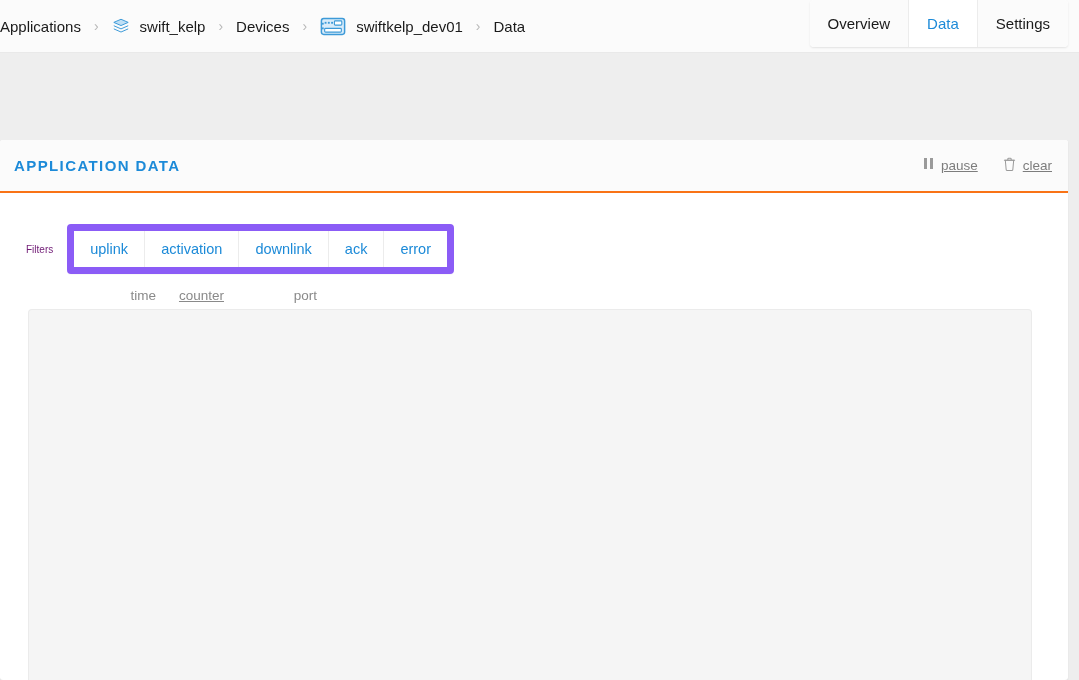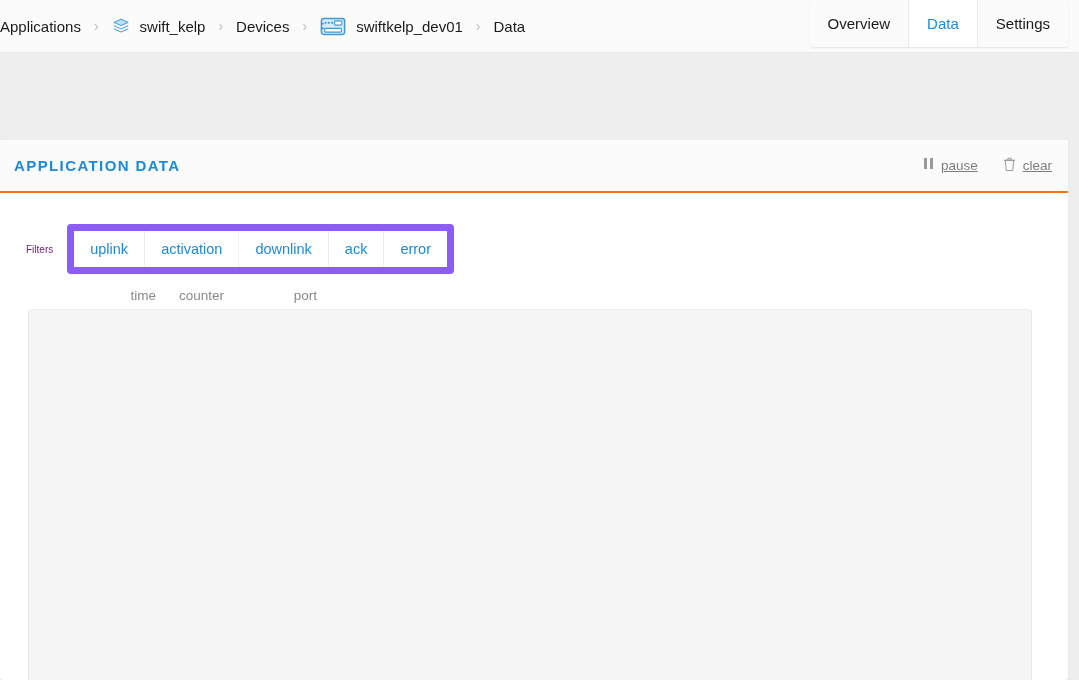--- a/index.html
+++ b/index.html
@@ -166,21 +166,21 @@
     display: flex;
     padding-left: 52px;
     padding-bottom: 6px;
     text-align: right;
   }
   .th {
     font-size: 13.5px;
     color: #8a8a8a;
   }
   .th-time { width: 76px; }
-  .th-counter { width: 68px; }
+  .th-counter { width: 68px; text-decoration: underline; }
   .th-port { width: 60px; margin-left: 33px; }
   .table-body {
     margin-right: 36px;
     height: 420px;
     background: #f5f5f5;
     border: 1px solid #ebebeb;
     border-radius: 4px 4px 0 0;
     border-bottom: none;
   }
 </style>

